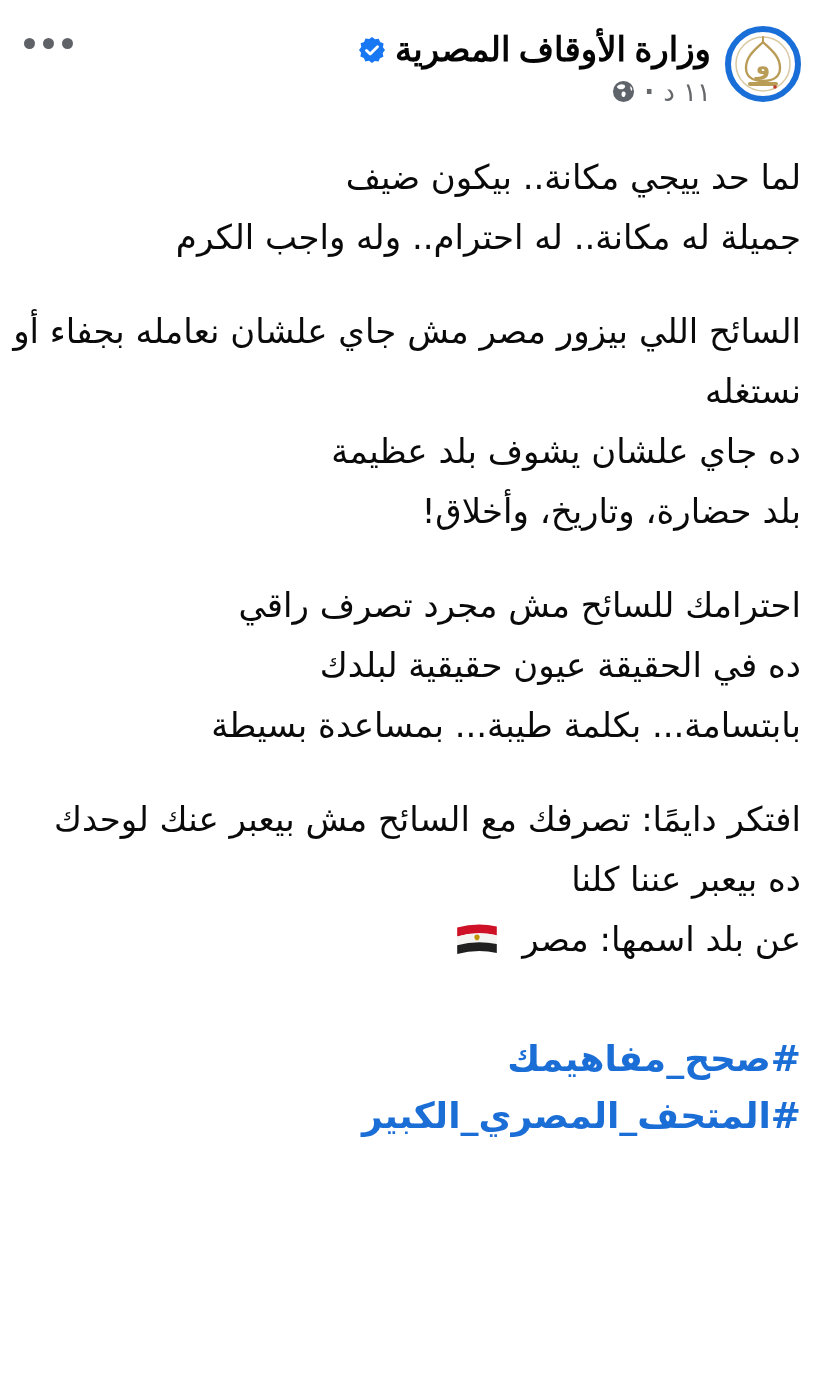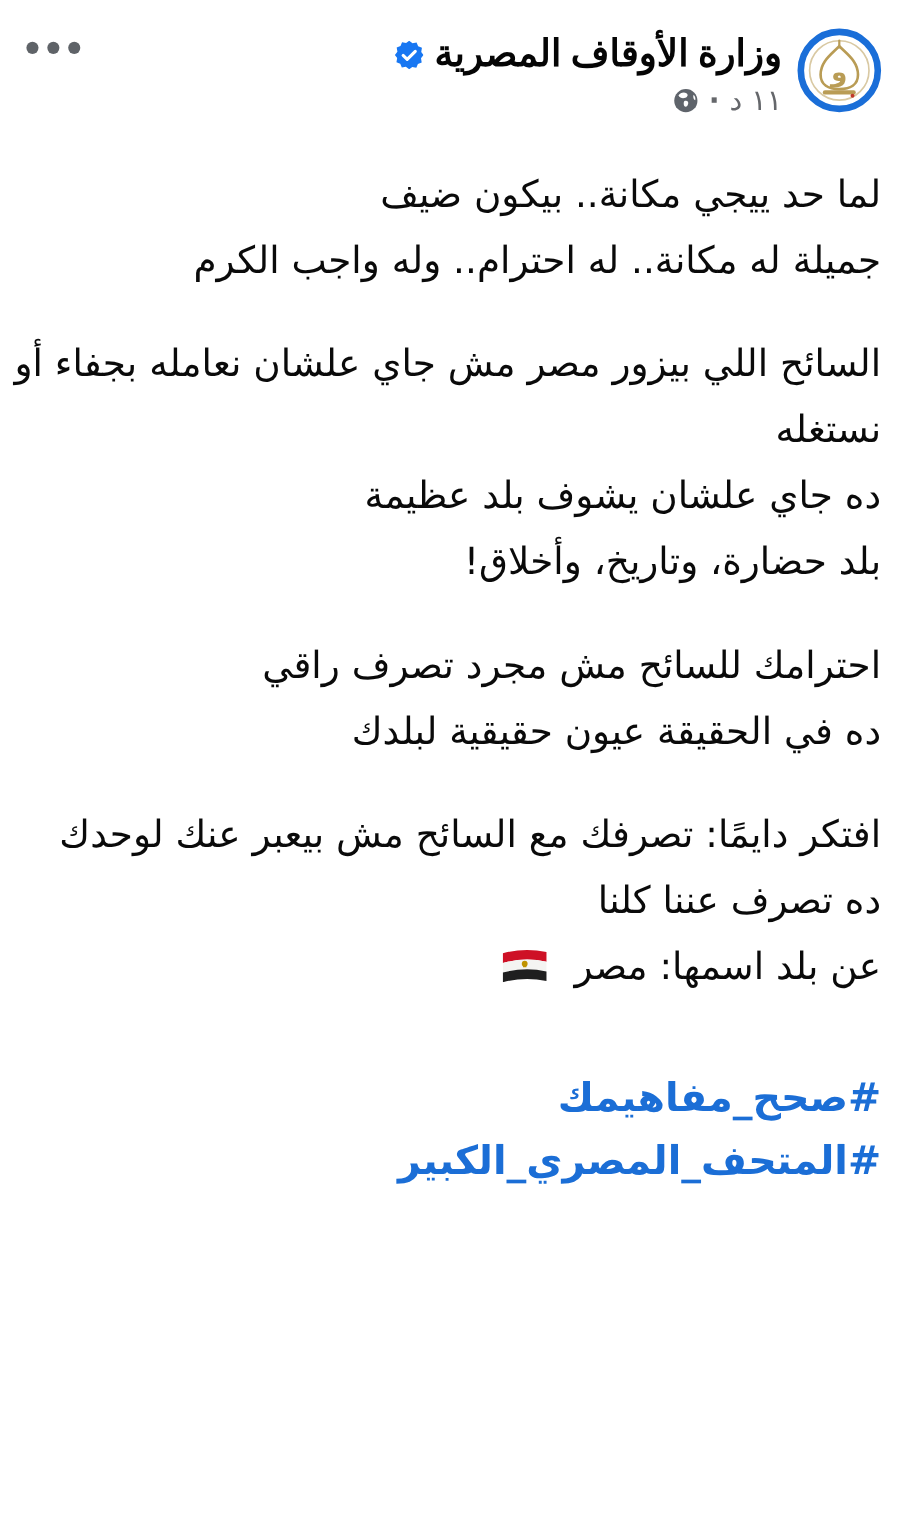--- a/index.html
+++ b/index.html
@@ -136,25 +136,26 @@
       <div class="line">السائح اللي بيزور مصر مش جاي علشان نعامله بجفاء أو</div>
       <div class="line">نستغله</div>
       <div class="line">ده جاي علشان يشوف بلد عظيمة</div>
       <div class="line">بلد حضارة، وتاريخ، وأخلاق!</div>
     </div>
 
 
     <div class="para">
       <div class="line">احترامك للسائح مش مجرد تصرف راقي</div>
       <div class="line">ده في الحقيقة عيون حقيقية لبلدك</div>
+      <div class="line">بابتسامة... بكلمة طيبة... بمساعدة بسيطة</div>
     </div>
 
     <div class="para">
       <div class="line">افتكر دايمًا: تصرفك مع السائح مش بيعبر عنك لوحدك</div>
-      <div class="line">ده تصرف عننا كلنا</div>
+      <div class="line">ده بيعبر عننا كلنا</div>
       <div class="line">
         <span>عن بلد اسمها: مصر</span>
         <span class="flag-wrap">
           <svg viewBox="0 0 40 30" width="44" height="33">
             <path d="M2,6 Q20,1 38,5 L38,13 Q20,9 2,14 Z" fill="#ce1126"></path>
             <path d="M2,14 Q20,9 38,13 L38,21 Q20,17 2,22 Z" fill="#f4f4f2"></path>
             <path d="M2,22 Q20,17 38,21 L38,29 Q20,25 2,30 Z" fill="#1f1f1f"></path>
             <circle cx="20" cy="14.6" r="2.4" fill="#c09300"></circle>
             <path d="M18.6,17 L21.4,17" stroke="#c09300" stroke-width="1"></path>
           </svg>

